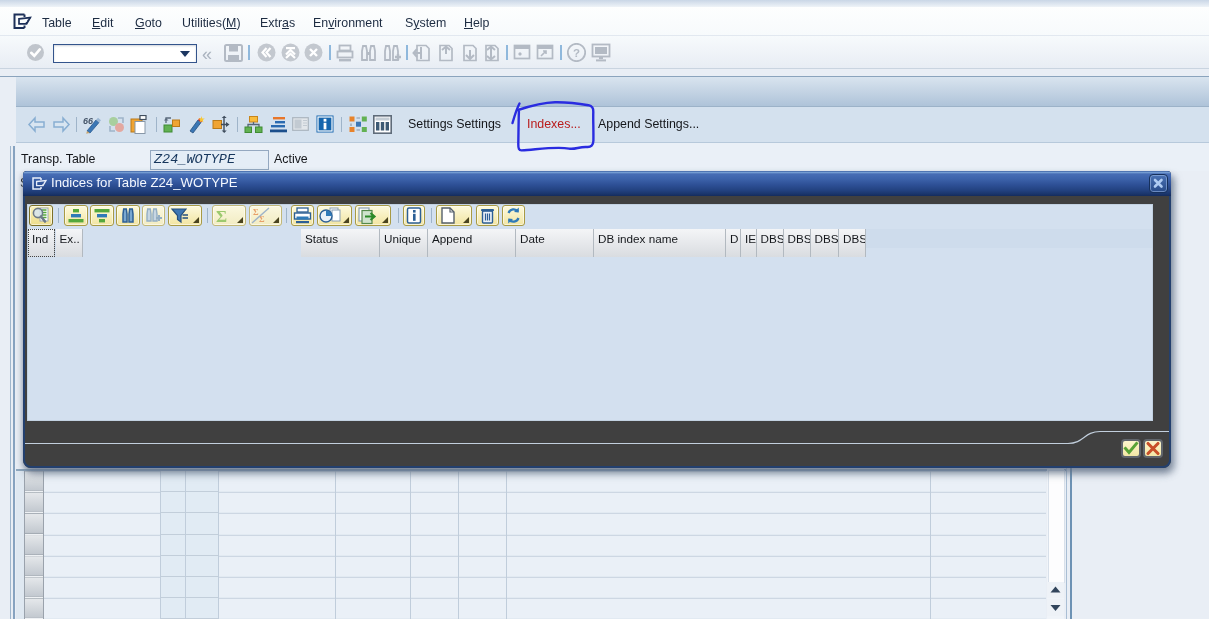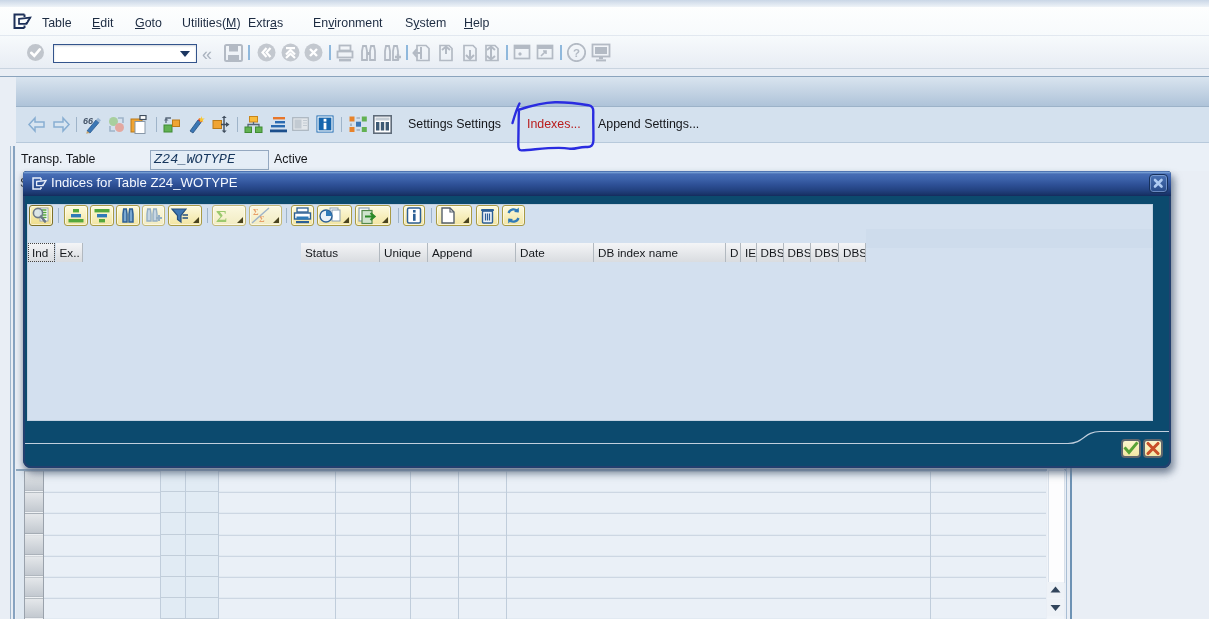--- a/index.html
+++ b/index.html
@@ -6,42 +6,42 @@
   body{width:1209px;height:619px;overflow:hidden;font-family:"Liberation Sans",sans-serif;}
   #stage{position:relative;width:1209px;height:619px;background:#e9eef5;overflow:hidden;}
   .abs{position:absolute;}
   .t11{font-size:12.4px;color:#1d2c42;}
   .sep-b{width:2px;background:#8fb8dc;}
   .ybtn{position:absolute;top:34px;height:21px;background:linear-gradient(#fdfadd,#f2e5a2);border:1px solid #a89a44;border-radius:3px;box-sizing:border-box;box-shadow:inset 0 0 0 1px rgba(255,255,255,0.55);overflow:hidden;}
   .ybtn svg{display:block;margin:0;}
   .ydis{background:linear-gradient(#fbf8e0,#f2ecc2);border-color:#c2b878;}
   .ydd{position:absolute;right:2px;bottom:2px;width:0;height:0;border-left:6px solid transparent;border-bottom:6px solid #4a4420;}
   .ysep{position:absolute;top:37px;width:1px;height:15px;background:#9fb4c9;}
-  .hcell{position:absolute;top:72px;height:19px;background:linear-gradient(#f4f5f7,#d9dce0);border-right:1px solid #b2b9c0;box-sizing:border-box;font-size:11.7px;color:#15181c;padding:2.5px 0 0 4px;overflow:hidden;white-space:nowrap;}
+  .hcell{position:absolute;top:58px;height:28px;background:linear-gradient(#f4f5f7,#d9dce0);border-right:1px solid #b2b9c0;box-sizing:border-box;font-size:11.7px;color:#15181c;padding:2.5px 0 0 4px;overflow:hidden;white-space:nowrap;}
 </style>
 </head>
 <body>
 <div id="stage">
 
   <div class="abs" style="left:0;top:0;width:1209px;height:7px;background:linear-gradient(#c9d6e6,#eef3f8);"></div>
 
   <div class="abs" style="left:0;top:7px;width:1209px;height:29px;background:linear-gradient(#fdfefe,#f7fafc);"></div>
   <div class="abs" style="left:0;top:35px;width:1209px;height:1px;background:#e2e8f0;"></div>
   <div class="abs" id="sysicon" style="left:13px;top:13px;width:20px;height:17px;">
     <svg width="20" height="17" viewBox="0 0 20 17">
       <path d="M11.5 1.5 L1.5 1.5 L1.5 15 L11.5 15 M11.5 12.5 L11.5 15 M11.5 1.5 L11.5 4" fill="none" stroke="#1d3059" stroke-width="2"></path>
       <path d="M6 5.8 L17.3 4.6 L13.6 10.8 L6 10.8 Z" fill="none" stroke="#1d3059" stroke-width="1.7"></path>
       <path d="M13 10.4 L17 4.9" stroke="#1d3059" stroke-width="1.5" stroke-dasharray="1.6,1.4"></path>
     </svg>
   </div>
   <div class="abs t11" style="left:42px;top:16px;">Table</div>
   <div class="abs t11" style="left:92px;top:16px;"><u>E</u>dit</div>
   <div class="abs t11" style="left:135px;top:16px;"><u>G</u>oto</div>
   <div class="abs t11" style="left:182px;top:16px;">Utilities(<u>M</u>)</div>
-  <div class="abs t11" style="left:248px;top:16px;">Extr<u>a</u>s</div>
+  <div class="abs t11" style="left:260px;top:16px;">Extr<u>a</u>s</div>
   <div class="abs t11" style="left:313px;top:16px;">En<u>v</u>ironment</div>
   <div class="abs t11" style="left:405px;top:16px;">S<u>y</u>stem</div>
   <div class="abs t11" style="left:464px;top:16px;"><u>H</u>elp</div>
 
   <div class="abs" style="left:0;top:36px;width:1209px;height:32px;background:linear-gradient(#f7fafc,#e8edf4);"></div>
   <div class="abs" style="left:0;top:68px;width:1209px;height:1px;background:#c9d4e0;"></div>
   <div class="abs" id="stdtb" style="left:0;top:36px;width:1209px;height:32px;">
 
     <svg class="abs" style="left:26px;top:7px;" width="19" height="19" viewBox="0 0 19 19">
       <circle cx="9.5" cy="9.5" r="8.5" fill="#c0c5cc"></circle>
@@ -285,21 +285,21 @@
     <div class="abs" style="left:1047px;top:139px;width:17px;height:17px;background:#eef2f7;">
       <svg width="17" height="17">
           <path d="M3.5 6 L8.5 12 L13.5 6 Z" fill="#32455c"></path>
         </svg>
     </div>
 
     <div class="abs" style="left:1066px;top:8px;width:1px;height:151px;background:#a9bed4;"></div>
     <div class="abs" style="left:1070px;top:8px;width:2px;height:151px;background:#6d92b4;"></div>
   </div>
 
-  <div id="dialog" class="abs" style="left:23px;top:171px;width:1148px;height:297px;background:#0c4a6e;border-radius:4px 4px 8px 8px;box-shadow:4px 5px 7px rgba(96,112,134,0.6), -1px 2px 4px rgba(96,112,134,0.35), 0 6px 9px rgba(96,112,134,0.35), inset 0 0 0 2px #23406f;">
+  <div id="dialog" class="abs" style="left:23px;top:171px;width:1148px;height:297px;background:#404040;border-radius:4px 4px 8px 8px;box-shadow:4px 5px 7px rgba(96,112,134,0.6), -1px 2px 4px rgba(96,112,134,0.35), 0 6px 9px rgba(96,112,134,0.35), inset 0 0 0 2px #23406f;">
 
     <div class="abs" style="left:0;top:0;width:1148px;height:25px;border-radius:4px 4px 0 0;background:linear-gradient(#31569c 0%,#7ba3d6 5%,#476db5 12%,#3c62aa 32%,#2e5096 55%,#22417f 78%,#1a356b 92%,#142c5c 100%);"></div>
     <svg class="abs" style="left:9px;top:6px;" width="16" height="14" viewBox="0 0 16 14">
       <path d="M9 1 L1 1 L1 12 L9 12 M9 10 L9 12 M9 1 L9 3" fill="none" stroke="#e8eefa" stroke-width="1.5"></path>
       <path d="M4.6 4.5 L14 3.5 L11 8.7 L4.6 8.7 Z" fill="none" stroke="#e8eefa" stroke-width="1.3"></path>
       <path d="M10.5 8.4 L13.8 3.8" stroke="#e8eefa" stroke-width="1.1" stroke-dasharray="1.3,1.1"></path>
     </svg>
     <div class="abs" style="left:28px;top:4px;font-size:13.2px;color:#f4f8ff;">Indices for Table Z24_WOTYPE</div>
 
     <div class="abs" style="left:1126px;top:3px;width:17px;height:17px;border-radius:4px;background:linear-gradient(#4a72b4,#274a88);border:1px solid #16305c;box-shadow:inset 0 0 0 1px rgba(160,190,235,.55);">

